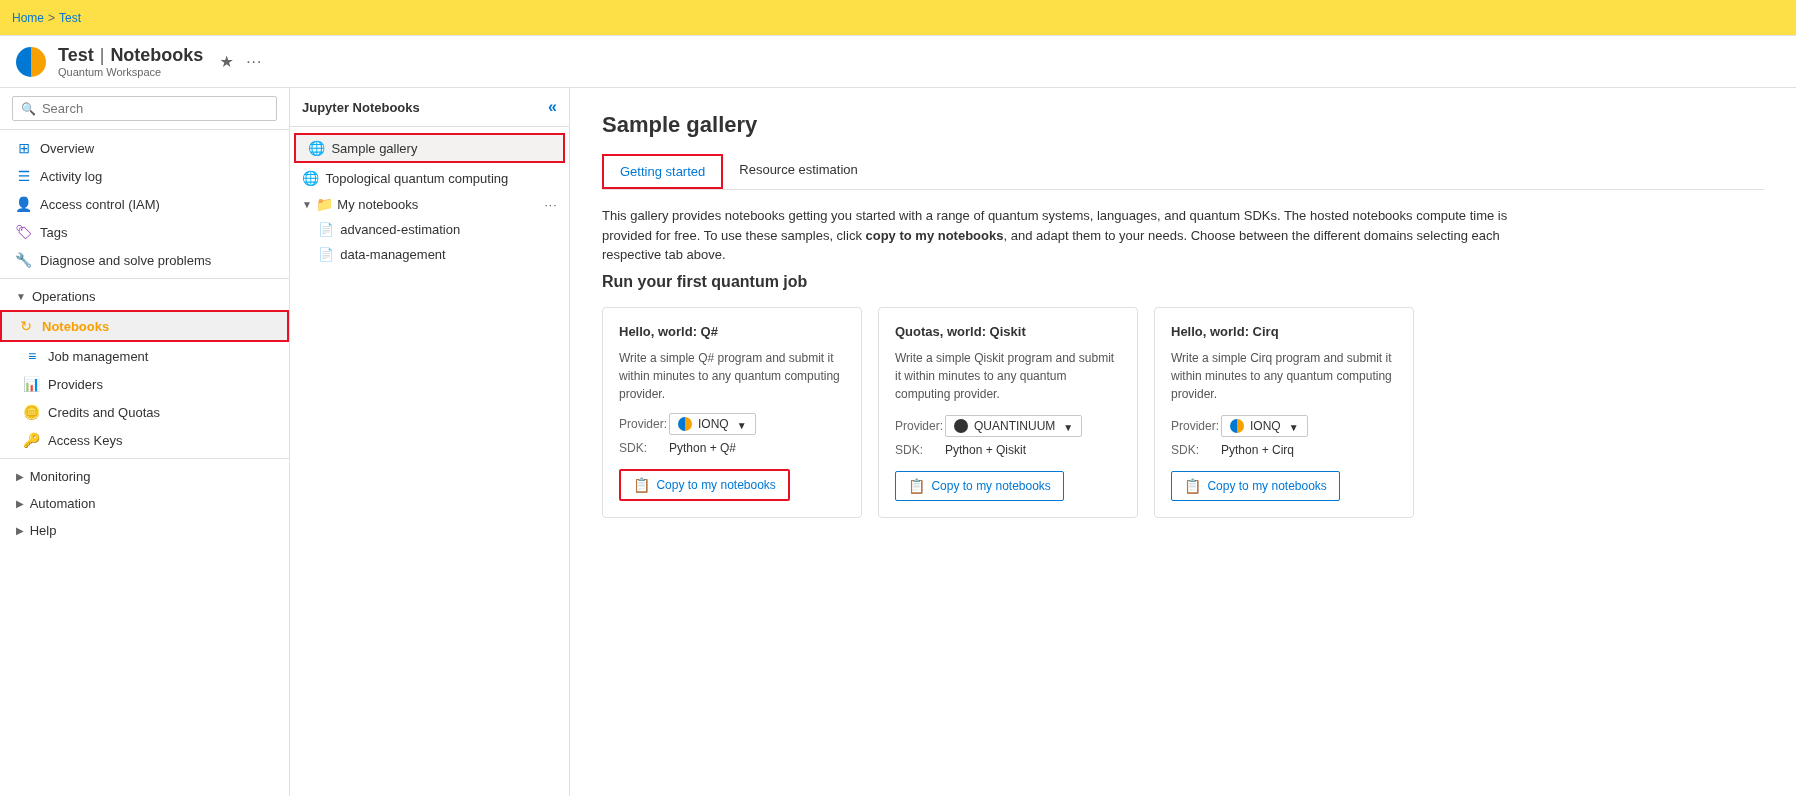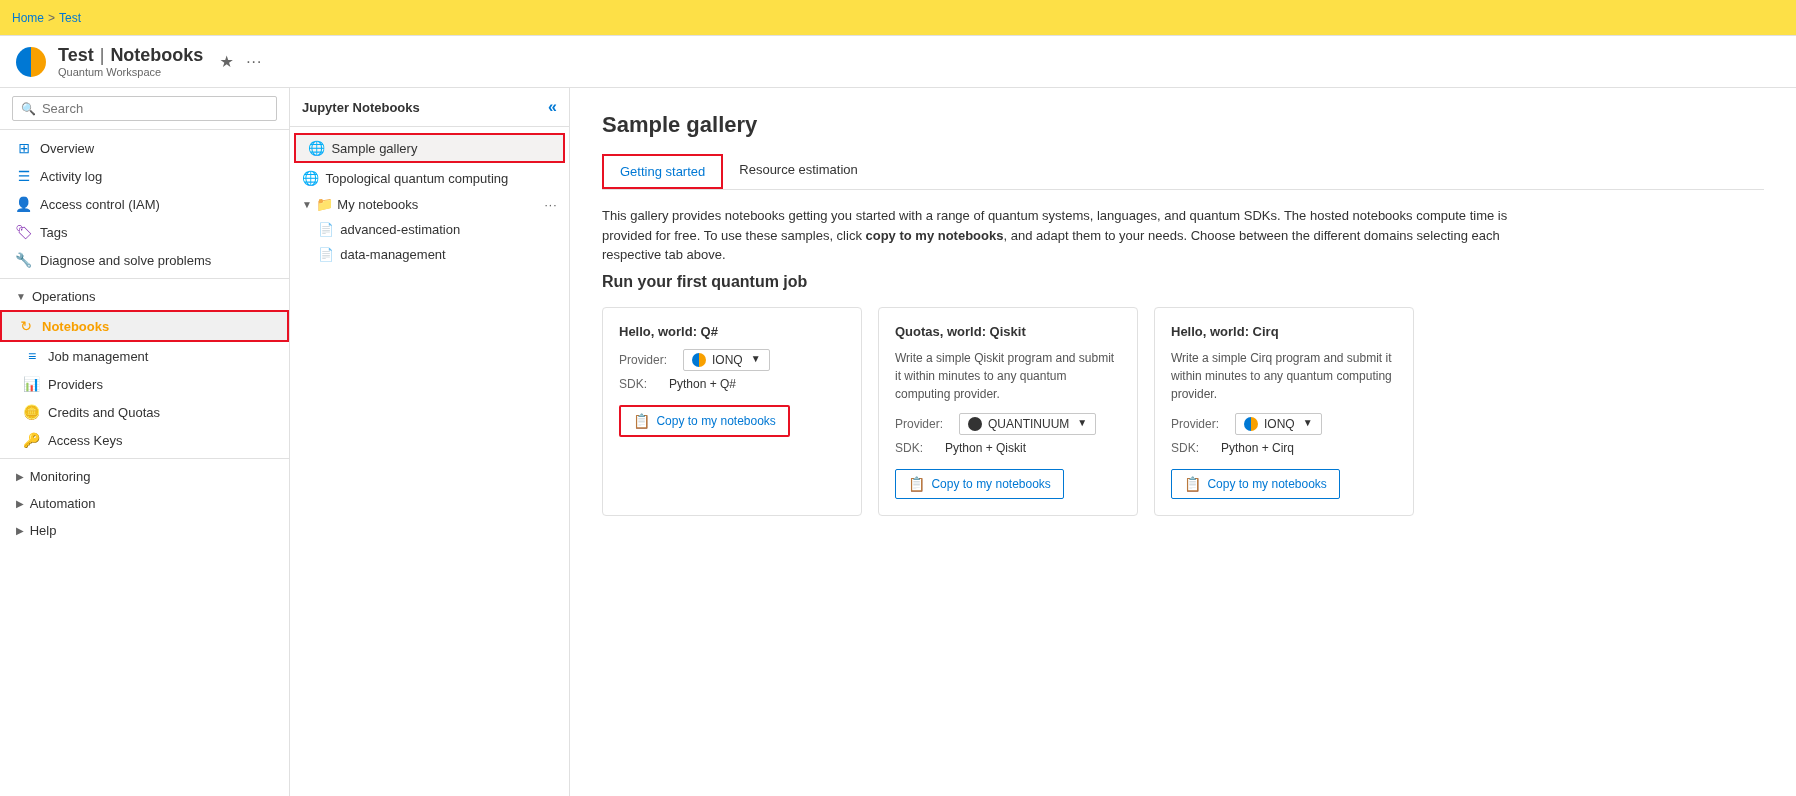--- a/index.html
+++ b/index.html
@@ -59,21 +59,21 @@
     .section-title { font-size: 16px; font-weight: 600; color: #333; margin-bottom: 16px; }
 
     
     .cards-row { display: flex; gap: 16px; flex-wrap: wrap; }
     .card { border: 1px solid #e0e0e0; border-radius: 4px; padding: 16px; width: 260px; min-width: 220px; background: #fff; display: flex; flex-direction: column; gap: 10px; }
     .card-title { font-size: 13px; font-weight: 700; color: #333; }
     .card-desc { font-size: 12px; color: #555; line-height: 1.5; flex: 1; }
     .card-meta { display: flex; flex-direction: column; gap: 6px; }
     .card-meta-row { display: flex; align-items: center; font-size: 12px; }
     .card-meta-label { color: #666; min-width: 50px; }
-    .provider-select { display: flex; align-items: flex-start; gap: 6px; border: 1px solid #c8c8c8; border-radius: 2px; padding: 3px 8px; cursor: pointer; font-size: 12px; background: #fff; margin-left: 14px; }
+    .provider-select { display: flex; align-items: flex-end; gap: 6px; border: 1px solid #c8c8c8; border-radius: 2px; padding: 3px 8px; cursor: pointer; font-size: 12px; background: #fff; }
     .provider-select .provider-icon { width: 14px; height: 14px; border-radius: 50%; display: inline-block; }
     .provider-icon.ionq { background: conic-gradient(#f8a000 0deg 180deg, #0078d4 180deg 360deg); }
     .provider-icon.quantinuum { background: #333; }
     .card-meta-value { color: #333; font-size: 12px; }
     .copy-btn { display: flex; align-items: center; gap: 6px; padding: 6px 12px; border: 1px solid #0078d4; border-radius: 2px; cursor: pointer; font-size: 12px; color: #0078d4; background: #fff; width: fit-content; margin-top: 4px; }
     .copy-btn.highlighted { border: 2px solid #e81123; }
     .copy-icon { font-size: 14px; }
     .chevron-down { font-size: 10px; margin-left: 2px; }
   </style>
 </head>
@@ -222,20 +222,21 @@
     <p class="description">
       This gallery provides notebooks getting you started with a range of quantum systems, languages, and quantum SDKs. The hosted notebooks compute time is provided for free. To use these samples, click <strong>copy to my notebooks</strong>, and adapt them to your needs. Choose between the different domains selecting each respective tab above.
     </p>
 
     <h2 class="section-title">Run your first quantum job</h2>
 
     <div class="cards-row">
 
       <div class="card">
         <div class="card-title">Hello, world: Q#</div>
+        <div class="card-desc">Write a simple Q# program and submit it within minutes to any quantum computing provider.</div>
         <div class="card-meta">
           <div class="card-meta-row">
             <span class="card-meta-label">Provider:</span>
             <div class="provider-select">
               <span class="provider-icon ionq"></span>
               <span>IONQ</span>
               <span class="chevron-down">▼</span>
             </div>
           </div>
           <div class="card-meta-row">

